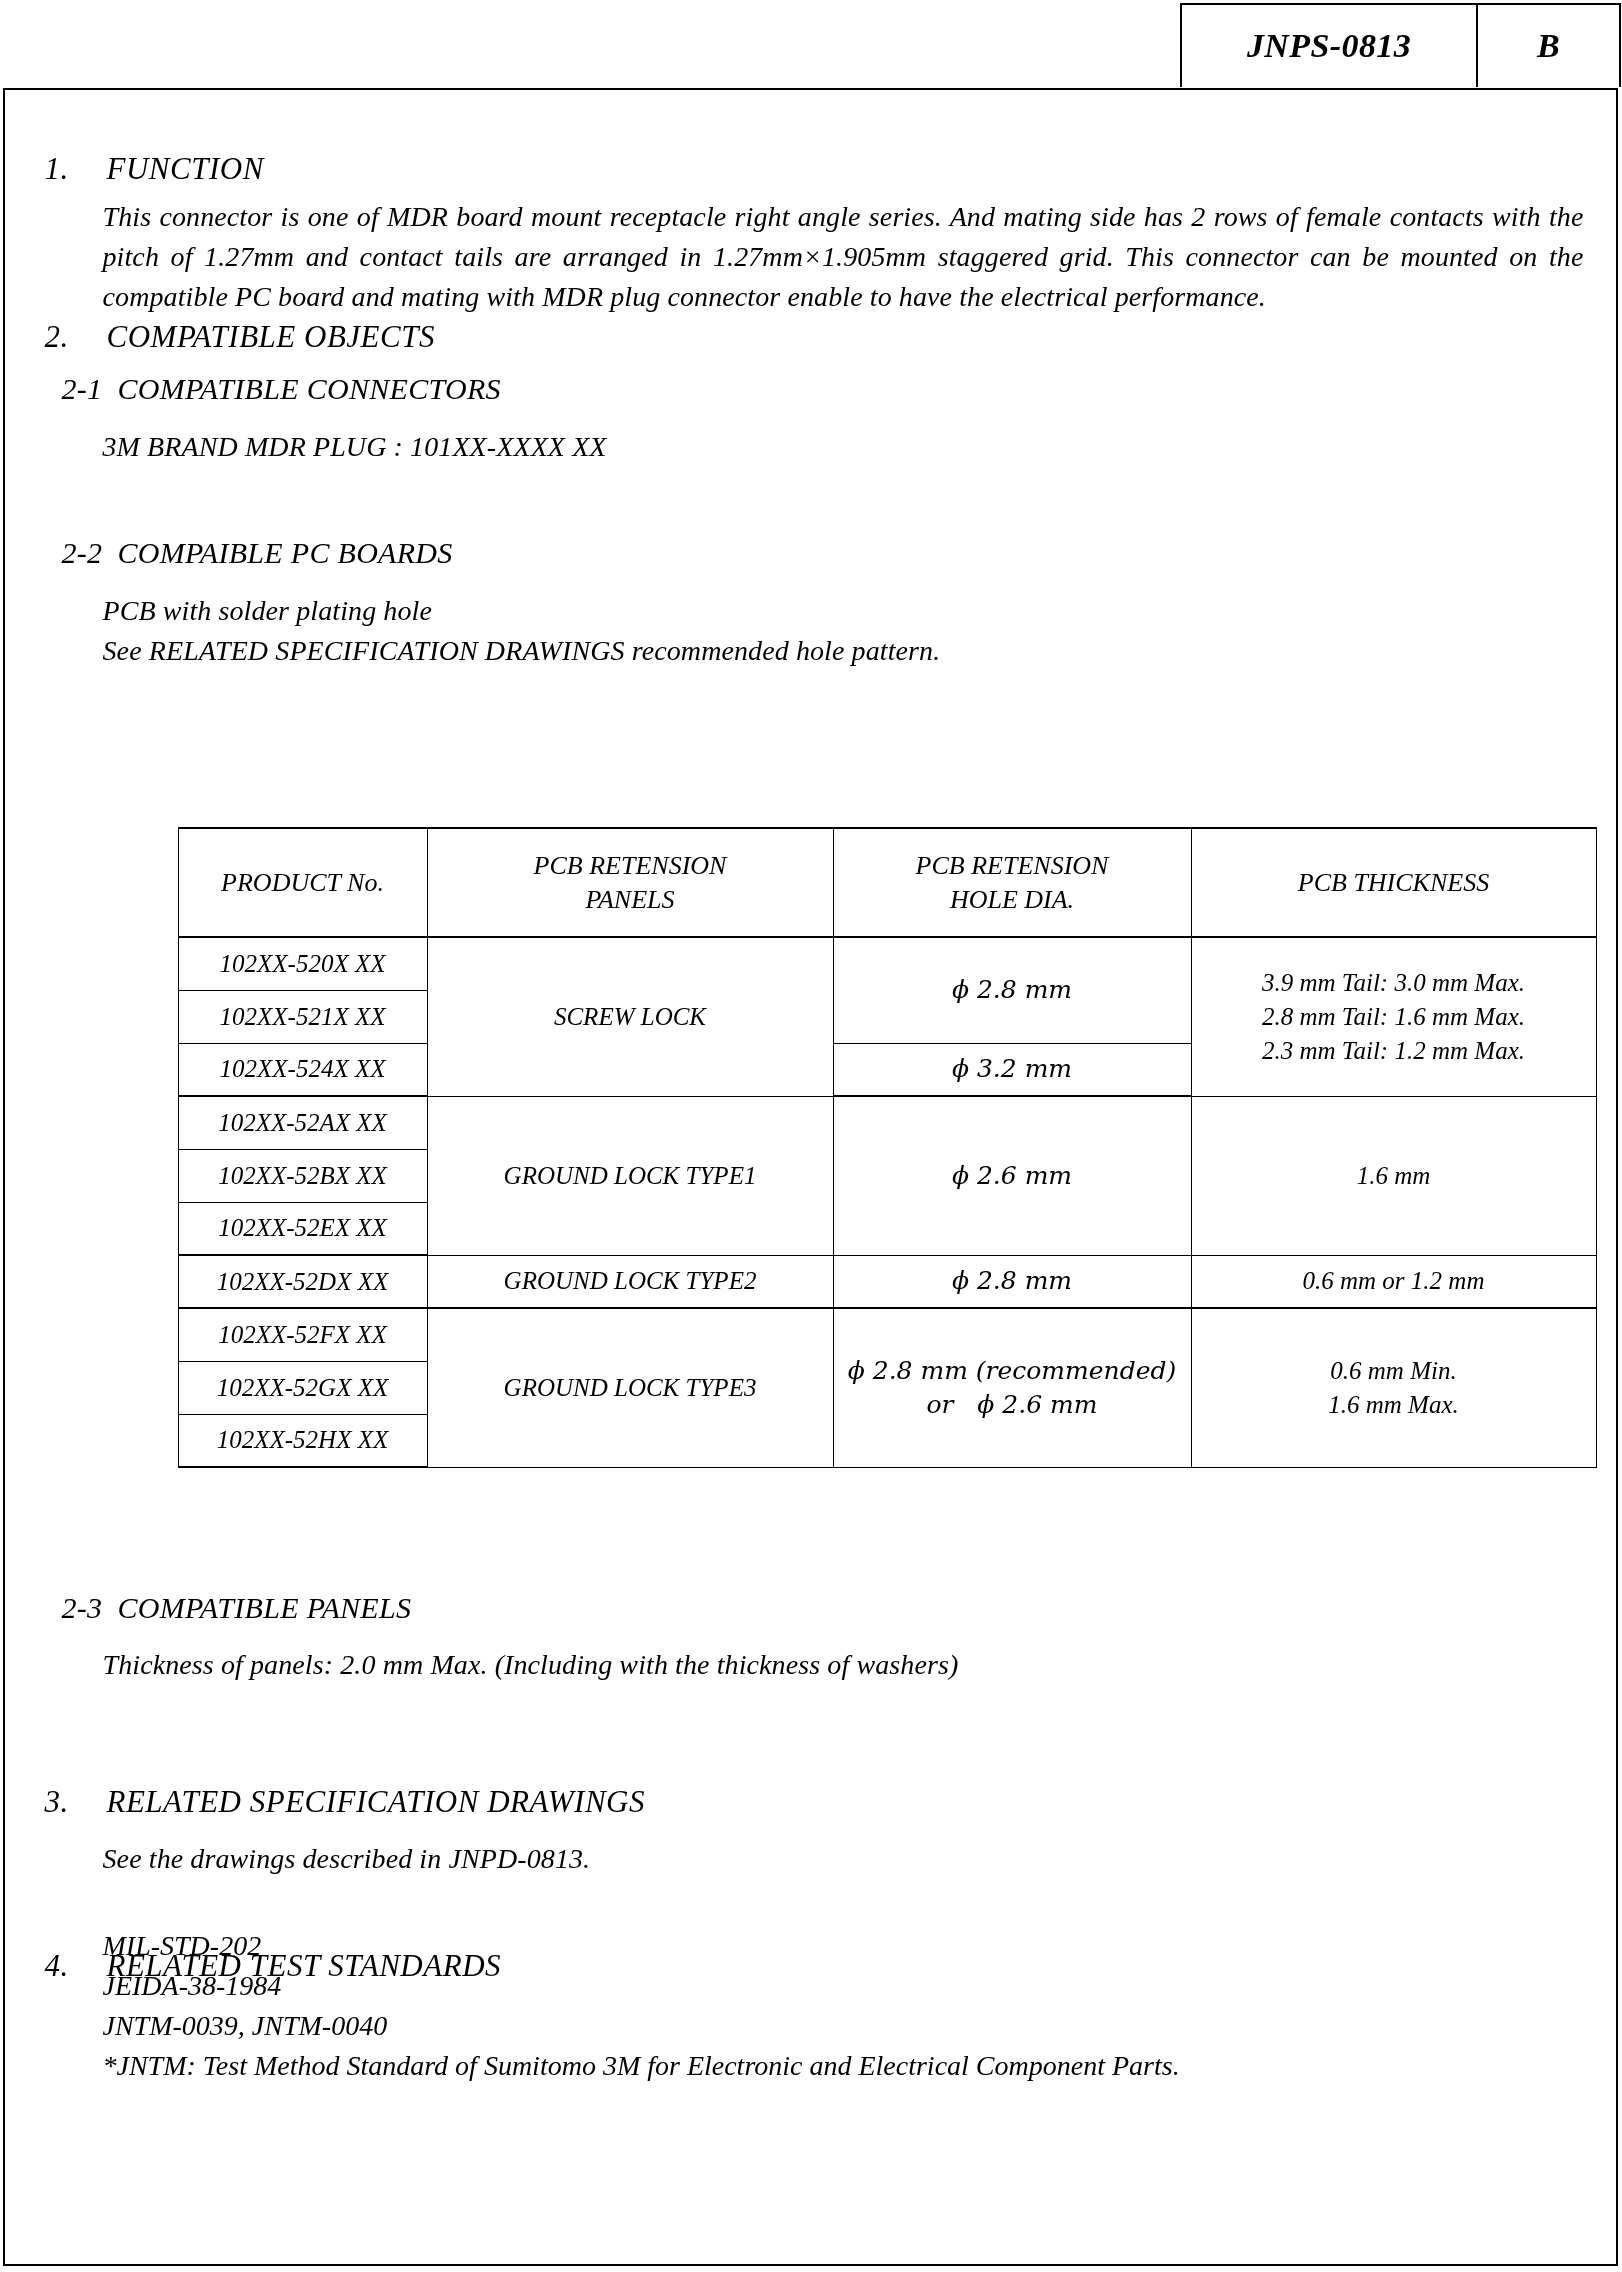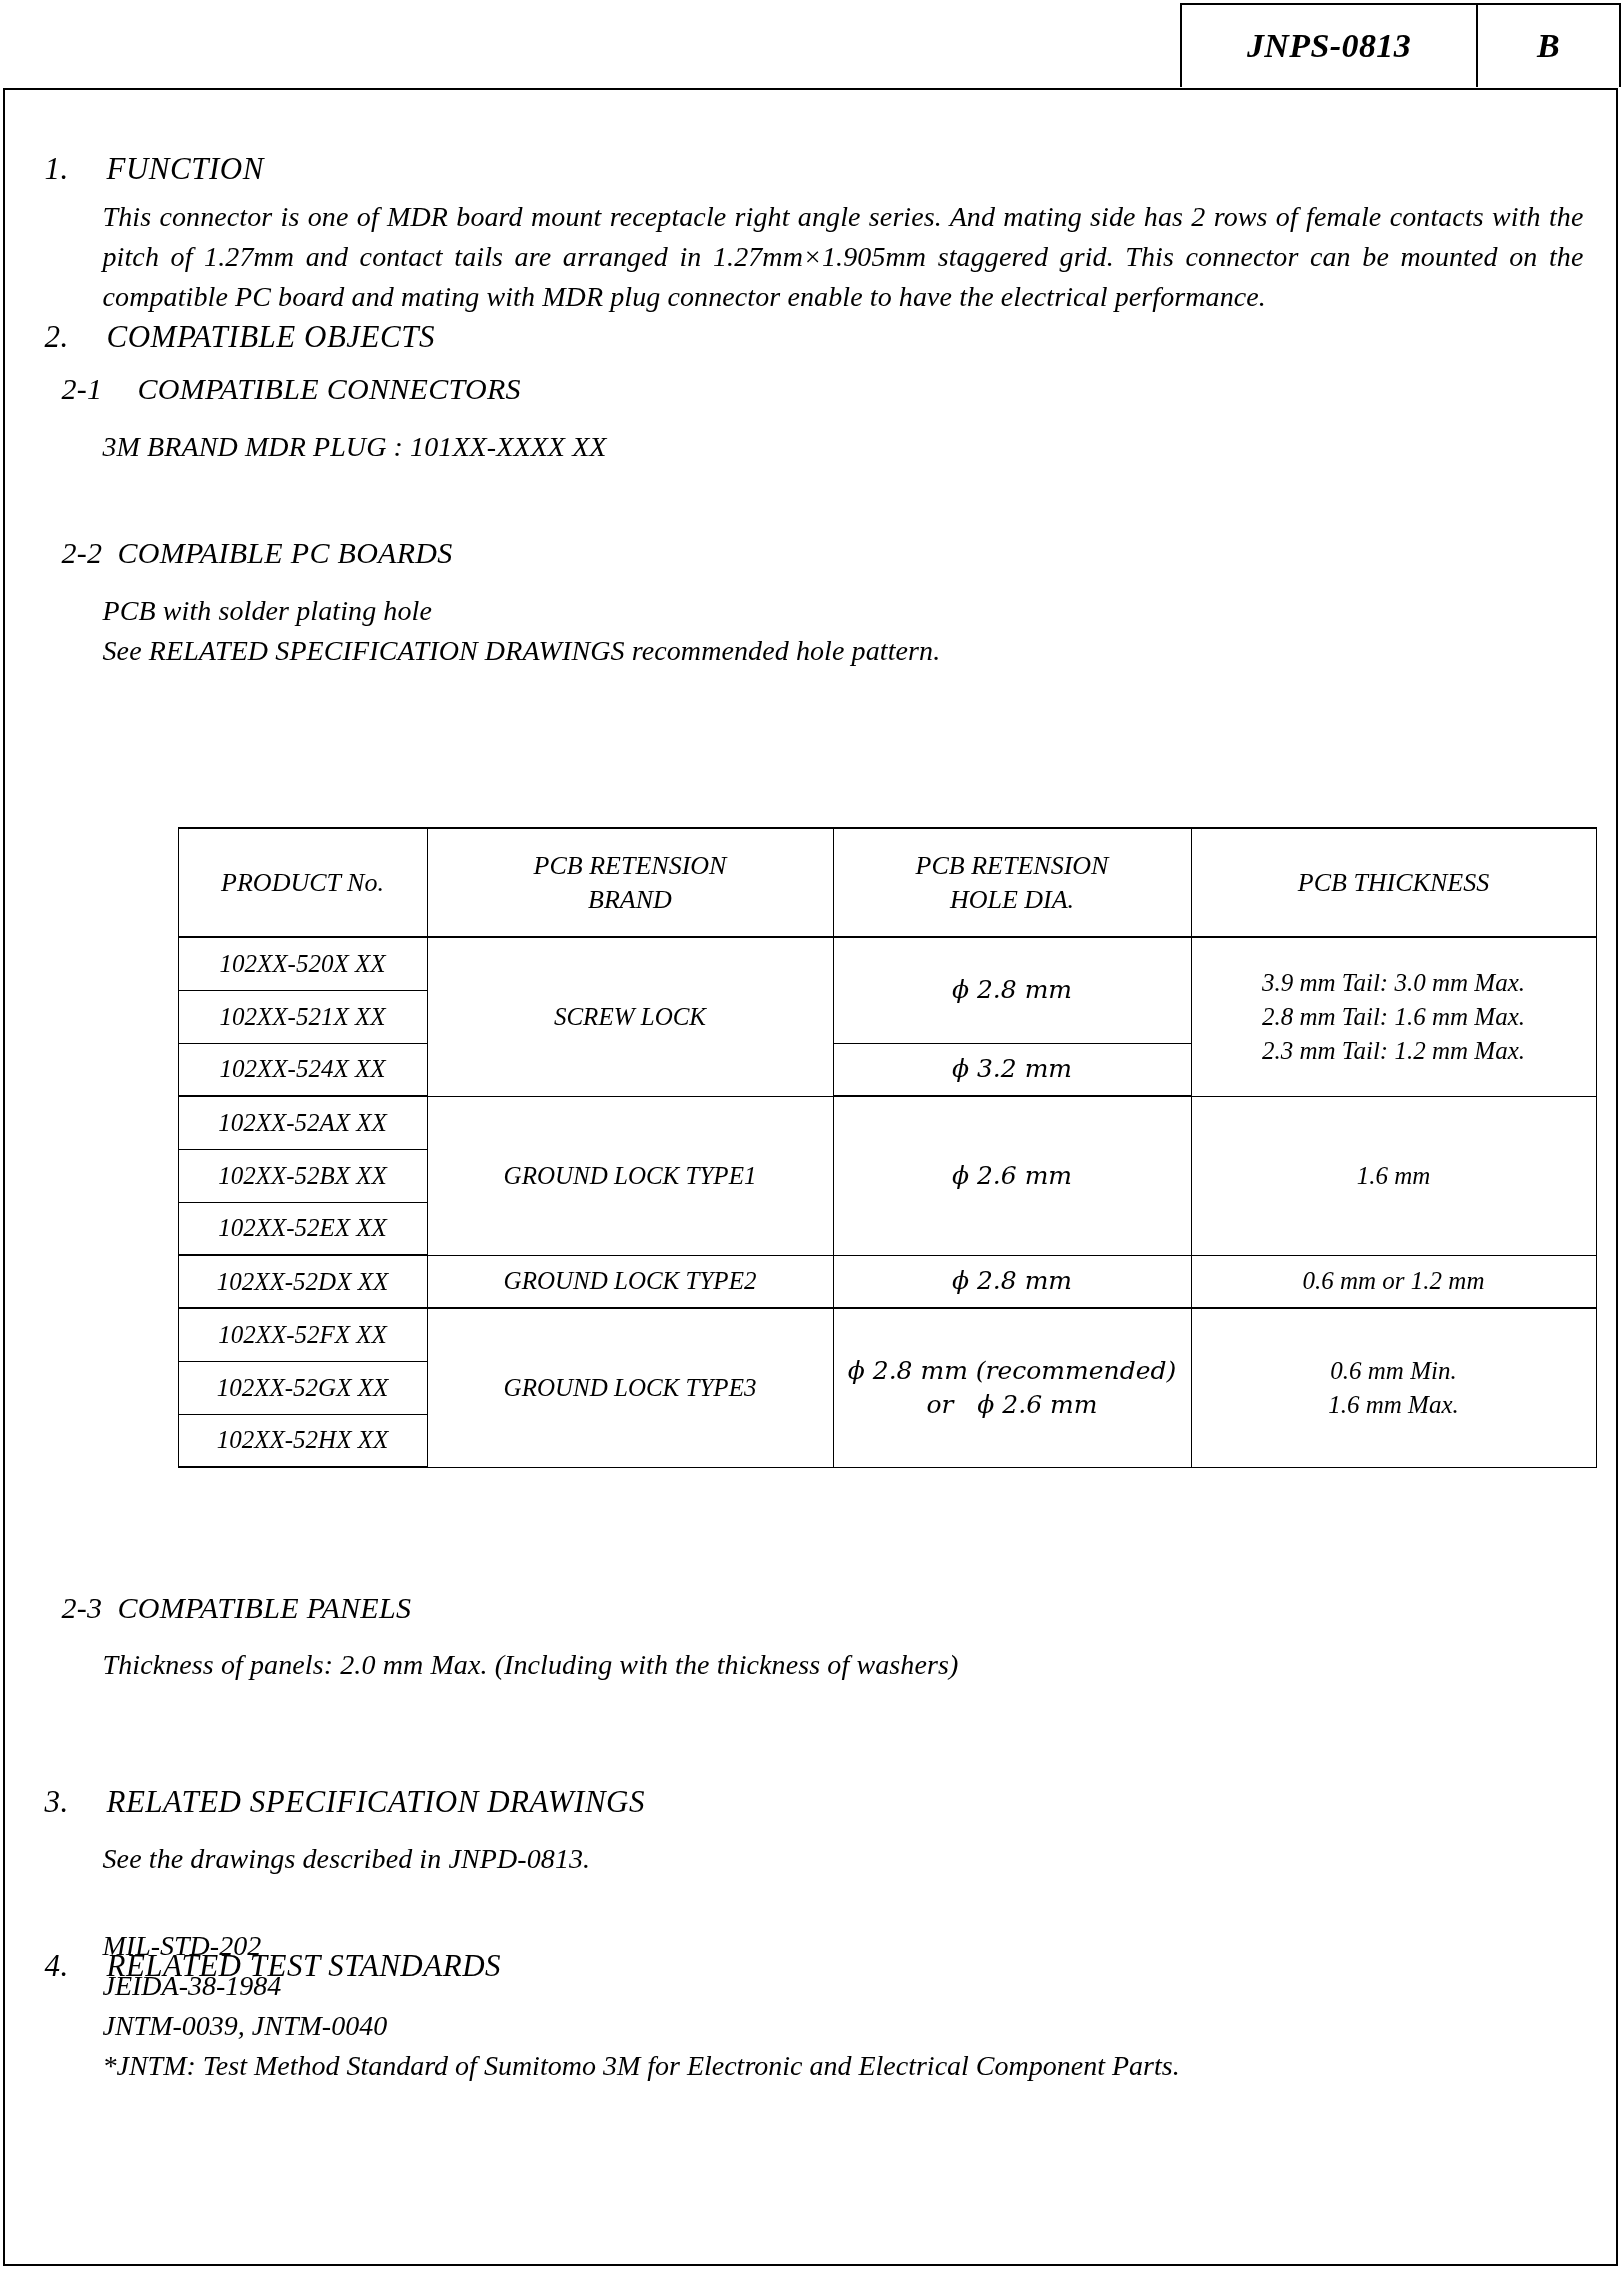--- a/index.html
+++ b/index.html
@@ -174,42 +174,42 @@
         <span class="num">1.</span>
         <span>FUNCTION</span>
       </div>
       <div class="body-text para-justify" style="left:98px; top:107px; width:1481px;">This connector is one of MDR board mount receptacle right angle series. And mating side has 2 rows of female contacts with the pitch of 1.27mm and contact tails are arranged in 1.27mm×1.905mm staggered grid. This connector can be mounted on the compatible PC board and mating with MDR plug connector enable to have the electrical performance.</div>
 
       <div class="sec-head" style="left:40px; top:229px;">
         <span class="num">2.</span>
         <span>COMPATIBLE OBJECTS</span>
       </div>
 
-      <div class="sub-head" style="left:57px; top:282px;gap:20px;">
+      <div class="sub-head" style="left:57px; top:282px;">
         <span class="num">2-1</span>
         <span>COMPATIBLE CONNECTORS</span>
       </div>
       <div class="body-text" style="left:98px; top:337px;">3M BRAND MDR PLUG : 101XX-XXXX XX</div>
 
       <div class="sub-head" style="left:57px; top:446px;">
         <span class="num">2-2</span>
         <span>COMPAIBLE PC BOARDS</span>
       </div>
       <div class="body-text" style="left:98px; top:501px;">
         <p>PCB with solder plating hole</p>
         <p>See RELATED SPECIFICATION DRAWINGS recommended hole pattern.</p>
       </div>
 
       <table class="pcb-table">
         <thead>
           <tr class="outer-top">
             <th class="col-prod">PRODUCT No.</th>
             <th class="col-meth">
               <div>PCB RETENSION</div>
-              <div>BRAND</div>
+              <div>PANELS</div>
             </th>
             <th class="col-hole">
               <div>PCB RETENSION</div>
               <div>HOLE DIA.</div>
             </th>
             <th class="col-thick">PCB THICKNESS</th>
           </tr>
         </thead>
         <tbody>
 

